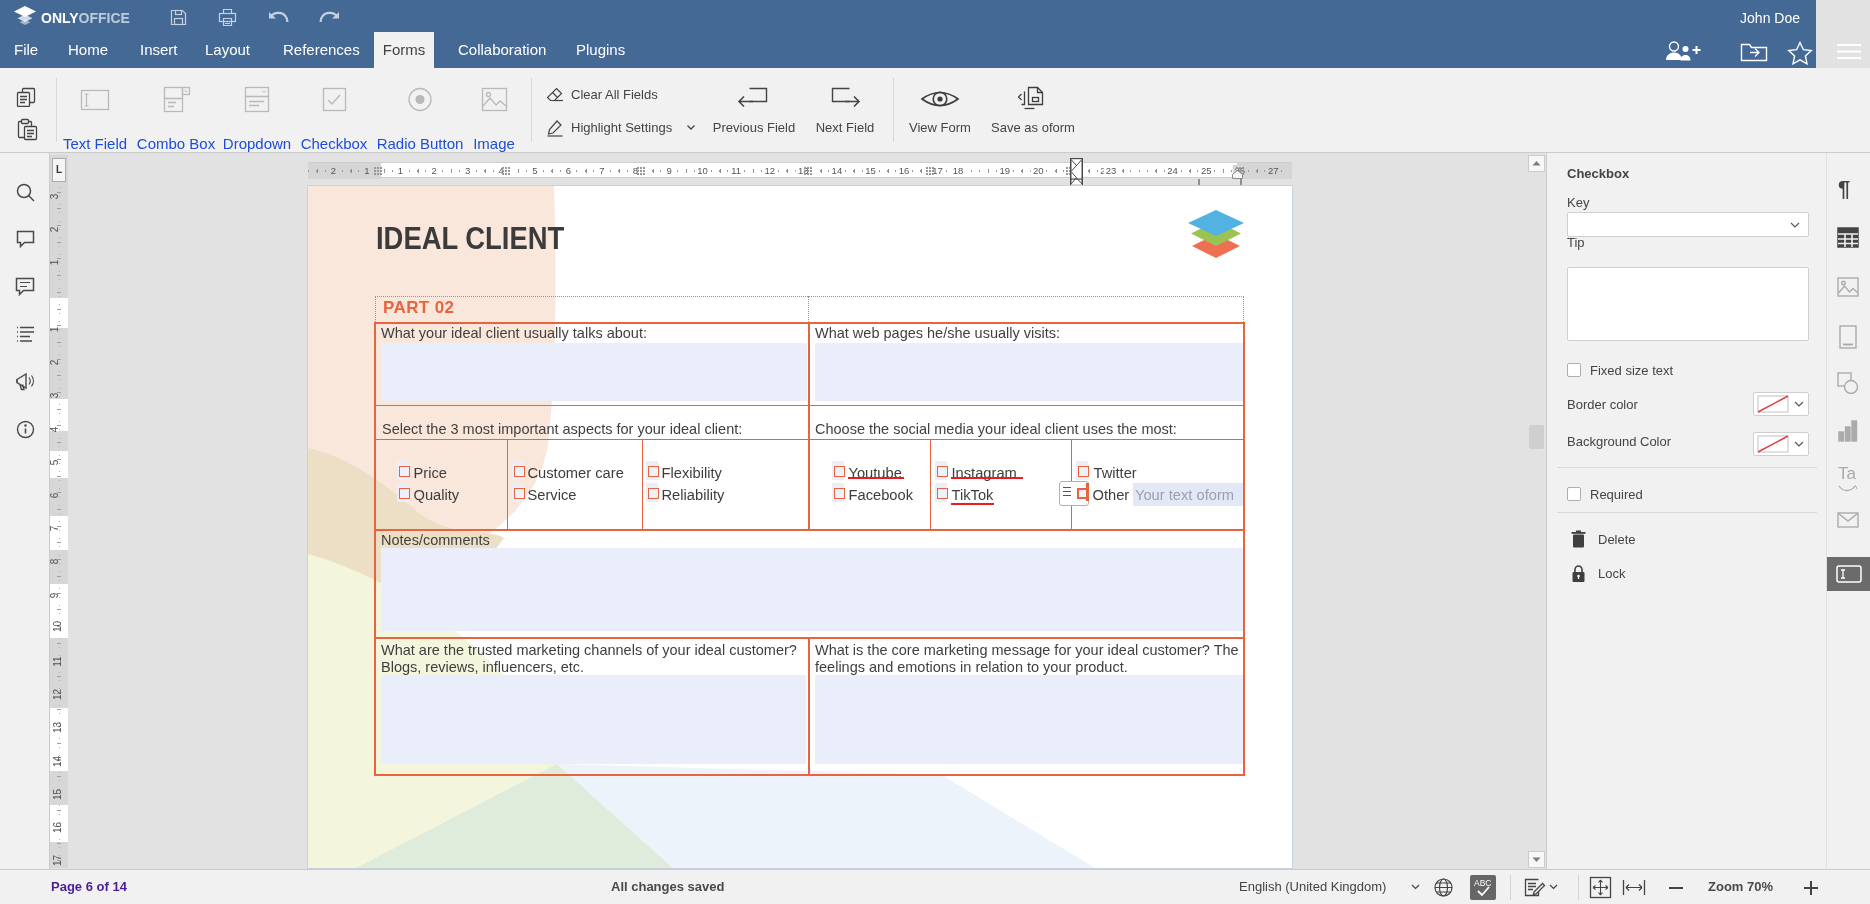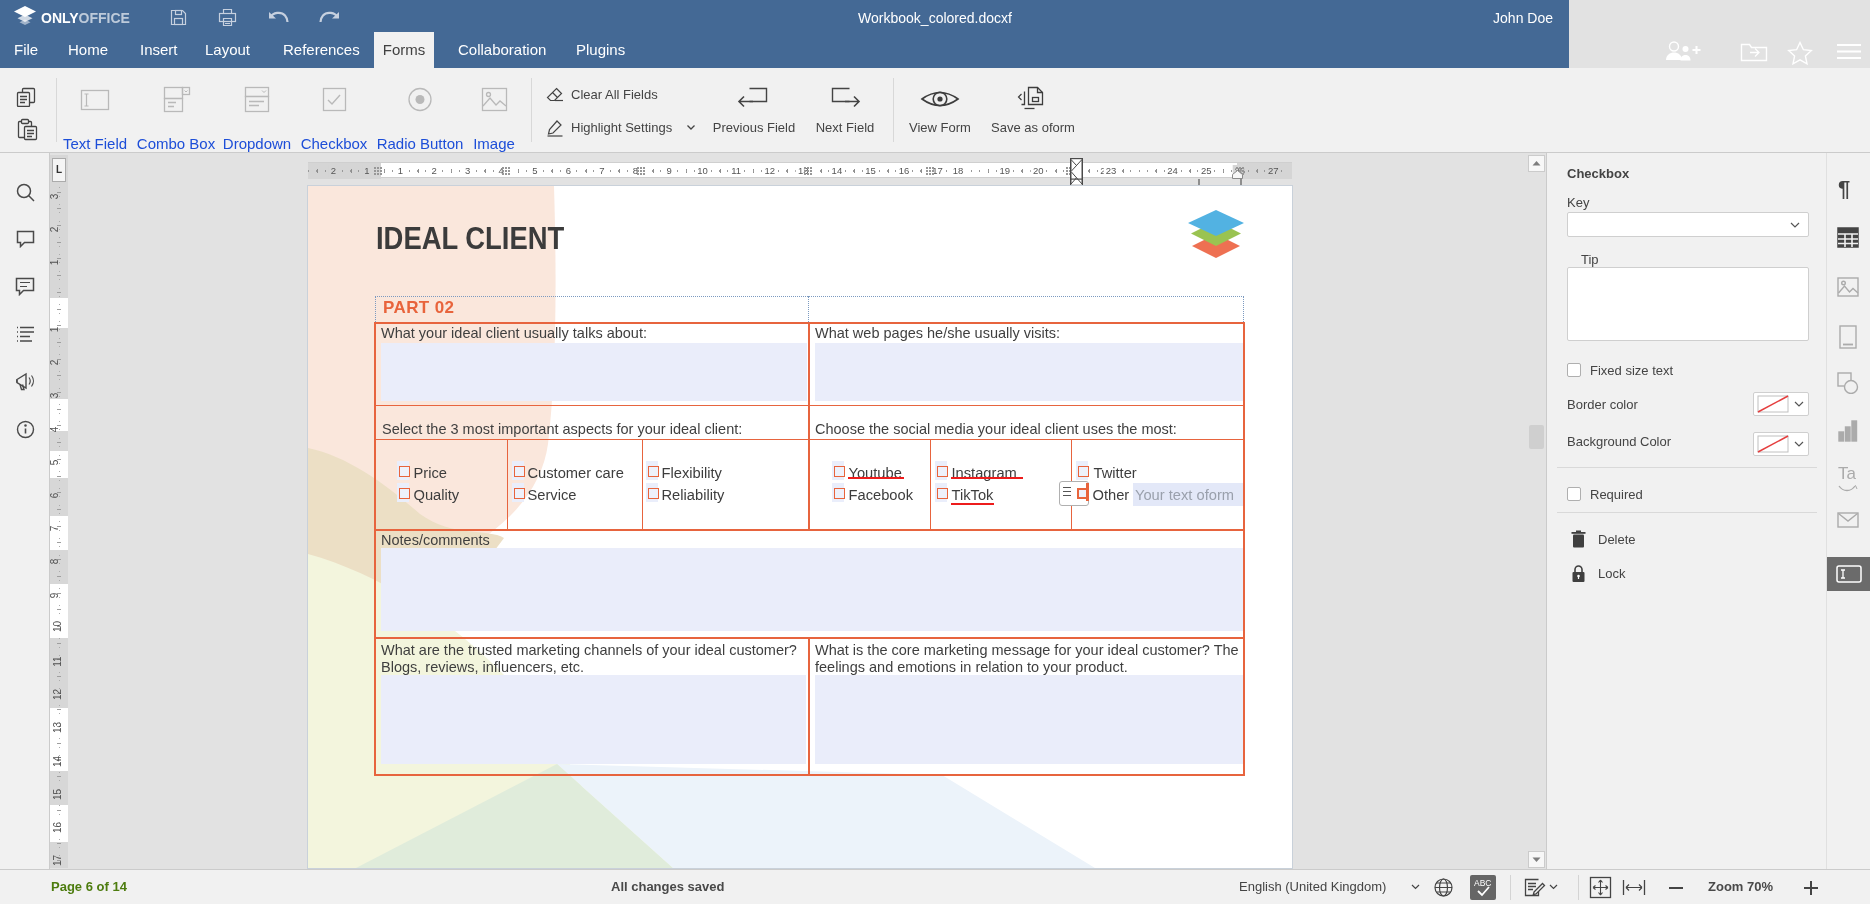--- a/index.html
+++ b/index.html
@@ -1,21 +1,21 @@
 <!DOCTYPE html>
 <html><head>
 <meta charset="utf-8">
 <style>
   * { margin:0; padding:0; box-sizing:border-box; }
   html,body { width:1870px; height:904px; overflow:hidden; }
   body { font-family:"Liberation Sans", sans-serif; position:relative; background:#e2e2e2; }
   .abs { position:absolute; }
 
   
-  #topbar { position:absolute; left:0; top:0; width:1569px; height:68px; background:#446995; }
+  #topbar { position:absolute; left:0; top:0; width:1816px; height:68px; background:#446995; }
   #logo { position:absolute; left:14px; top:10px; color:#fff; font-size:14px; font-weight:bold; letter-spacing:0; }
   #logo .lt { color:rgba(255,255,255,0.65); font-weight:bold; }
   #doctitle { position:absolute; left:0; top:10px; width:1870px; text-align:center; color:#fff; font-size:14px; }
   #username { position:absolute; right:16px; top:10px; color:#fff; font-size:14px; }
   .tab { position:absolute; top:32px; height:36px; line-height:36px; color:#fff; font-size:15px; }
   #tab-forms { position:absolute; left:374px; top:32px; width:60px; height:36px; background:#f1f1f1; color:#424242; text-align:center; line-height:36px; font-size:15px; }
 
   
   #toolbar { position:absolute; left:0; top:68px; width:1870px; height:85px; background:#f1f1f1; border-bottom:1px solid #cbcbcb; }
   .vsep { position:absolute; top:10px; height:64px; width:1px; background:#d8d8d8; }
@@ -68,21 +68,20 @@
 
 <div id="topbar">
   <svg class="abs" style="left:14px; top:6px;" width="22" height="21" viewBox="0 0 22 21">
     <g fill="#fff">
         <path d="M11 0 L22 5.5 L11 11 L0 5.5 Z"></path>
     <path d="M11 8.5 L18.5 12.2 L11 16 L3.5 12.2 Z" opacity="0.75"></path>
     <path d="M11 13.5 L16.5 16.2 L11 19 L5.5 16.2 Z" opacity="0.5"></path>
       </g>
   </svg>
   <div id="logo" style="left:41px;">ONLY<span class="lt">OFFICE</span></div>
-  <div id="doctitle">Workbook_colored.docxf</div>
   <div id="username">John Doe</div>
 
   <svg class="abs" style="left:170px; top:9px;" width="17" height="17" viewBox="0 0 17 17" fill="none" stroke="#c6d0df" stroke-width="1.2">
     <path d="M1.5 1.5h11l3 3v11h-14z"></path>
       <rect x="4.5" y="9.5" width="8" height="6"></rect>
       <rect x="5.5" y="1.5" width="6" height="4"></rect>
   </svg>
 
   <svg class="abs" style="left:218px; top:8px;" width="19" height="19" viewBox="0 0 19 19" fill="none" stroke="#c6d0df" stroke-width="1.2">
     <rect x="1.5" y="5.5" width="16" height="8"></rect>
@@ -528,21 +527,21 @@
 
 
 <div id="rpanel">
   <div class="plabel" style="top:13px; font-weight:bold;">Checkbox</div>
   <div class="plabel" style="top:42px;">Key</div>
   <div class="abs" style="left:20px; top:59px; width:242px; height:25px; background:#fff; border:1px solid #cfcfcf; border-radius:2px;">
     <svg style="position:absolute; right:8px; top:9px;" width="10" height="6" viewBox="0 0 10 6" fill="none" stroke="#555" stroke-width="1.2">
         <path d="M1 1l4 4 4-4"></path>
       </svg>
   </div>
-  <div class="plabel" style="top:99px;margin-left:14px;">Tip</div>
+  <div class="plabel" style="top:82px;">Tip</div>
   <div class="abs" style="left:20px; top:114px; width:242px; height:74px; background:#fff; border:1px solid #cfcfcf; border-radius:2px;"></div>
   <div class="abs" style="left:20px; top:210px; width:14px; height:14px; background:#fff; border:1px solid #afafaf; border-radius:2px;"></div>
   <div class="plabel" style="left:43px; top:210px;">Fixed size text</div>
   <div class="plabel" style="top:244px;">Border color</div>
   <div class="abs" style="left:206px; top:239px; width:56px; height:24px; background:#fff; border:1px solid #cfcfcf; border-radius:2px;">
     <svg width="54" height="22">
         <rect x="4" y="3" width="30" height="16" fill="#fff" stroke="#c0c0c0"></rect>
         <line x1="4" y1="19" x2="34" y2="3" stroke="#e53e3e" stroke-width="1.5"></line>
         <path d="M41 9l4 4 4-4" fill="none" stroke="#555" stroke-width="1.2"></path>
       </svg>
@@ -613,21 +612,21 @@
   <div class="abs" style="left:1827px; top:557px; width:43px; height:34px; background:#6b6b6b;">
     <svg style="position:absolute; left:9px; top:8px;" width="26" height="18" viewBox="0 0 26 18" fill="none" stroke="#fff" stroke-width="1.5">
       <rect x="1" y="1" width="24" height="16" rx="2"></rect>
         <path d="M7 5v8M5 5h4M5 13h4" stroke-width="1.3"></path>
     </svg>
   </div>
 </div>
 
 
 <div id="statusbar">
-  <div class="abs" style="left:51px; top:9px; font-weight:bold; color:#4d7c0f;">Page 6 of 14</div>
+  <div class="abs" style="left:51px; top:9px; font-weight:bold; color:#4c1d95;">Page 6 of 14</div>
   <div class="abs" style="left:611px; top:9px; font-weight:bold; color:#494949;">All changes saved</div>
   <div class="abs" style="left:1239px; top:9px; color:#444;">English (United Kingdom)</div>
   <svg class="abs" style="left:1411px; top:14px;" width="9" height="6" viewBox="0 0 9 6" fill="none" stroke="#444" stroke-width="1.2">
       <path d="M1 1l3.5 3.5L8 1"></path>
     </svg>
 
   <svg class="abs" style="left:1433px; top:876px; position:fixed;" width="0" height="0"></svg>
   <svg class="abs" style="left:1433px; top:7px;" width="21" height="21" viewBox="0 0 21 21" fill="none" stroke="#444" stroke-width="1.2">
     <circle cx="10.5" cy="10.5" r="8.5"></circle>
       <ellipse cx="10.5" cy="10.5" rx="4" ry="8.5"></ellipse>

